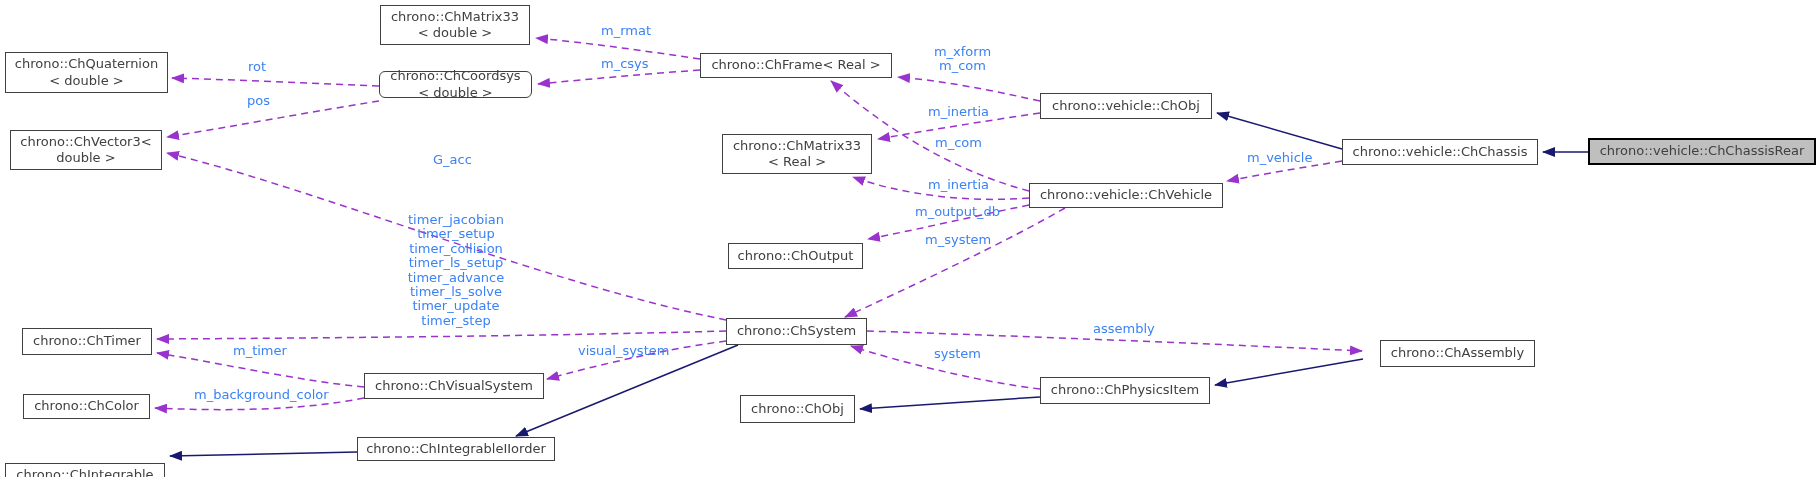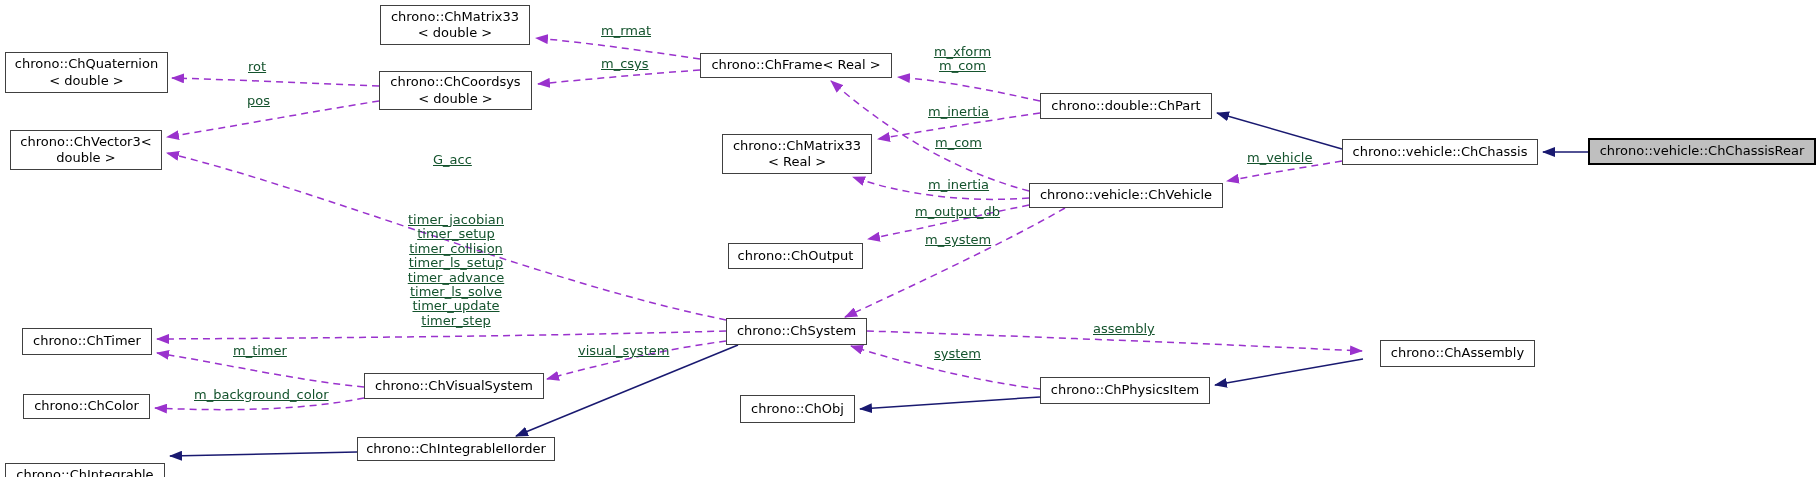--- a/index.html
+++ b/index.html
@@ -10,34 +10,34 @@
     font-family:"DejaVu Sans","Liberation Sans",sans-serif;
     overflow:hidden;
   }
   .edges{position:absolute;left:0;top:0;width:1820px;height:477px;}
   .node{
     position:absolute;
     display:flex;align-items:center;justify-content:center;
     text-align:center;
     border:1.5px solid #404040;
     background:#ffffff;
-    color:#000000;
+    color:#404040;
     font-size:13px;line-height:1.25;
     white-space:pre-line;
     box-sizing:border-box;
     cursor:pointer;
   }
   .node.highlight{
     background:#bfbfbf;
     border:2px solid #000000;
   }
   .elabel{
     position:absolute;
     font-size:13px;line-height:14.4px;
-    color:#14532d;white-space:pre-line;text-decoration:underline;
+    color:#3b82f6;white-space:pre-line;
   }
   .center{text-align:center;}
 </style>
 </head>
 <body>
 
 <div class="canvas">
 
   <svg class="edges" width="1820" height="477" viewBox="0 0 1820 477">
     <defs>
@@ -77,29 +77,29 @@
       <path d="M 1040 397 L 860 409" marker-end="url(#arrowN)"></path>
       <path d="M 738 345 L 516 436" marker-end="url(#arrowN)"></path>
       <path d="M 357 452 L 170 456" marker-end="url(#arrowN)"></path>
     </g>
   </svg>
 
   <div class="node" style="left:380px;top:5px;width:150px;height:40px;">chrono::ChMatrix33
 &lt; double &gt;</div>
   <div class="node" style="left:5px;top:52px;width:163px;height:41px;">chrono::ChQuaternion
 &lt; double &gt;</div>
-  <div class="node" style="left:379px;top:71px;width:153px;height:39px;">chrono::ChCoordsys
+  <div class="node" style="left:379px;top:71px;width:153px;height:27px;border-radius:6px;">chrono::ChCoordsys
 &lt; double &gt;</div>
   <div class="node" style="left:10px;top:130px;width:152px;height:40px;">chrono::ChVector3&lt;
 double &gt;</div>
   <div class="node" style="left:700px;top:53px;width:192px;height:25px;">chrono::ChFrame&lt; Real &gt;</div>
   <div class="node" style="left:722px;top:134px;width:150px;height:40px;">chrono::ChMatrix33
 &lt; Real &gt;</div>
   <div class="node" style="left:728px;top:227px;width:135px;height:26px;margin-top:16px;">chrono::ChOutput</div>
-  <div class="node" style="left:1040px;top:93px;width:172px;height:26px;">chrono::double::ChPart</div>
+  <div class="node" style="left:1040px;top:93px;width:172px;height:26px;">chrono::vehicle::ChObj</div>
   <div class="node" style="left:1029px;top:183px;width:194px;height:25px;">chrono::vehicle::ChVehicle</div>
   <div class="node" style="left:1342px;top:139px;width:196px;height:26px;">chrono::vehicle::ChChassis</div>
   <div class="node" style="left:726px;top:318px;width:141px;height:27px;">chrono::ChSystem</div>
   <div class="node highlight" style="left:1588px;top:138px;width:228px;height:27px;">chrono::vehicle::ChChassisRear</div>
   <div class="node" style="left:22px;top:328px;width:130px;height:27px;">chrono::ChTimer</div>
   <div class="node" style="left:364px;top:373px;width:180px;height:26px;">chrono::ChVisualSystem</div>
   <div class="node" style="left:23px;top:394px;width:127px;height:25px;">chrono::ChColor</div>
   <div class="node" style="left:357px;top:437px;width:198px;height:24px;">chrono::ChIntegrableIIorder</div>
   <div class="node" style="left:5px;top:444px;width:160px;height:25px;margin-top:19px;">chrono::ChIntegrable</div>
   <div class="node" style="left:1363px;top:340px;width:155px;height:27px;margin-left:17px;">chrono::ChAssembly</div>

